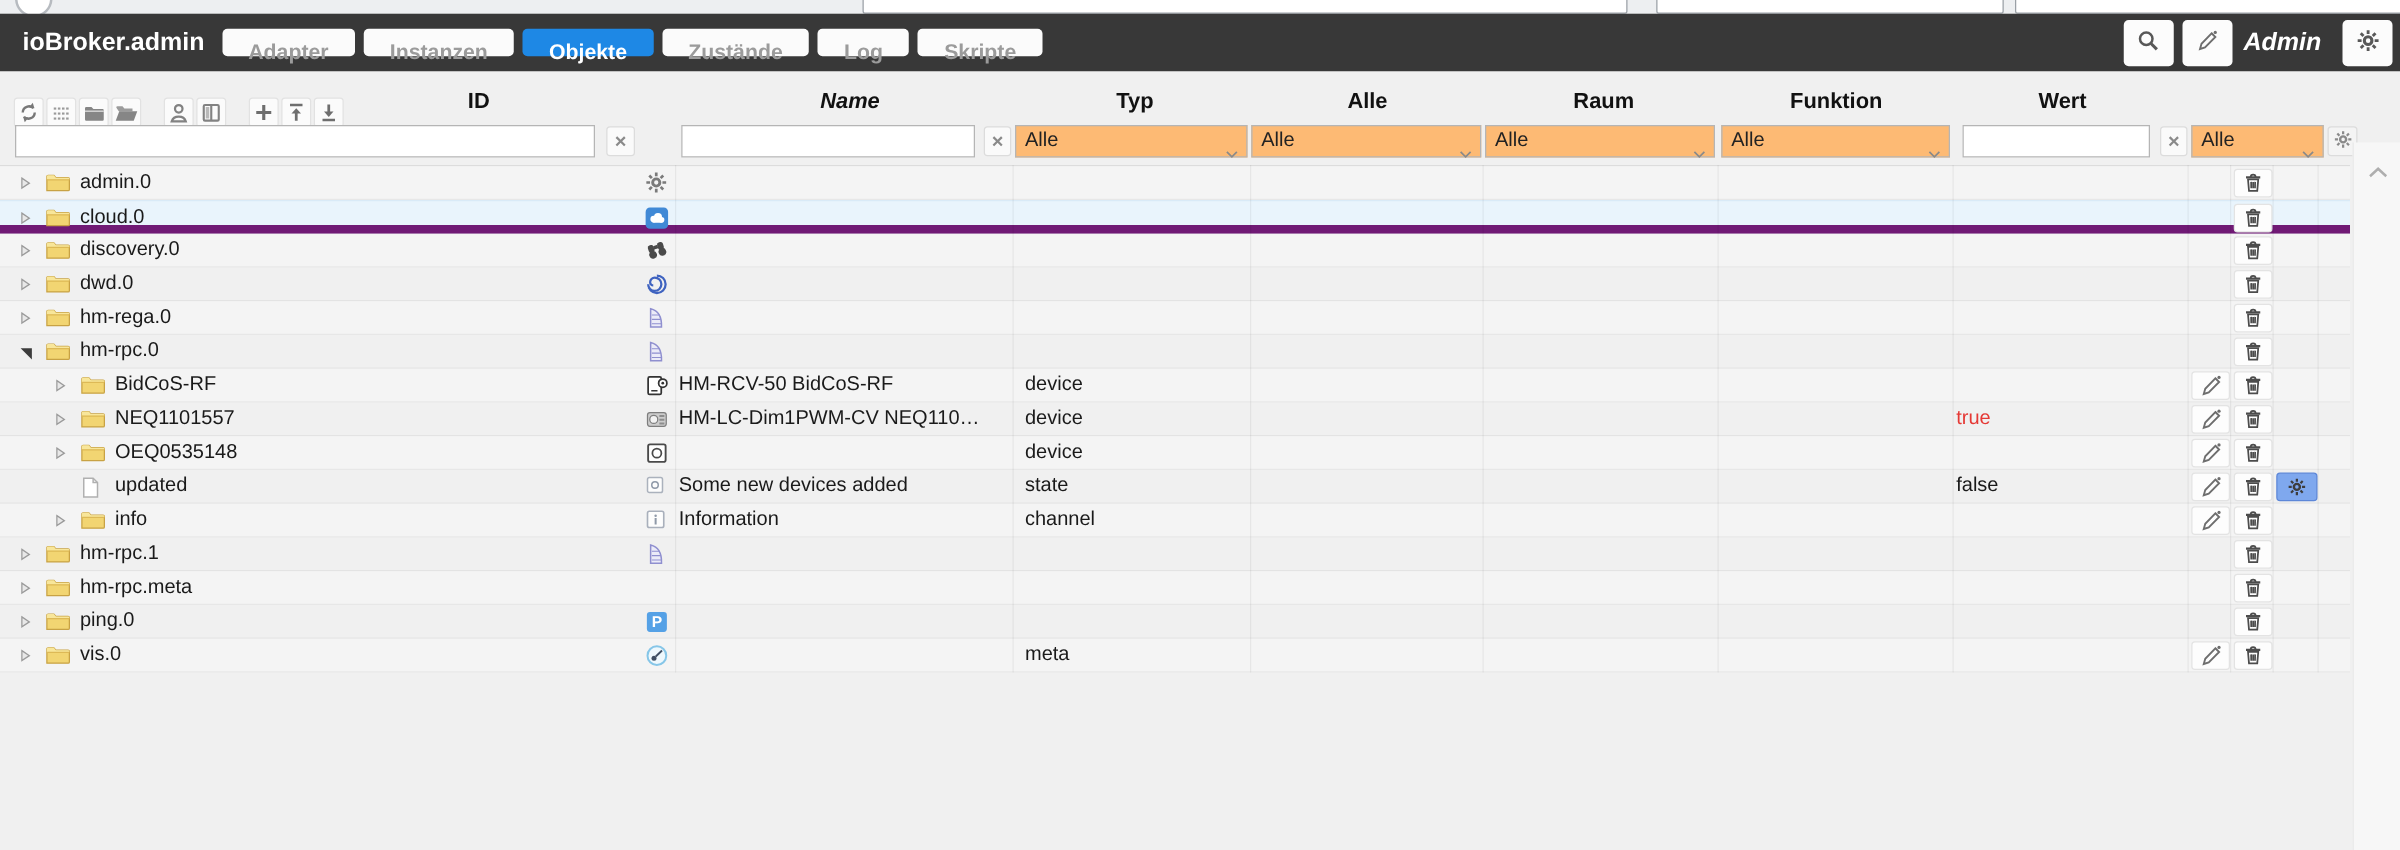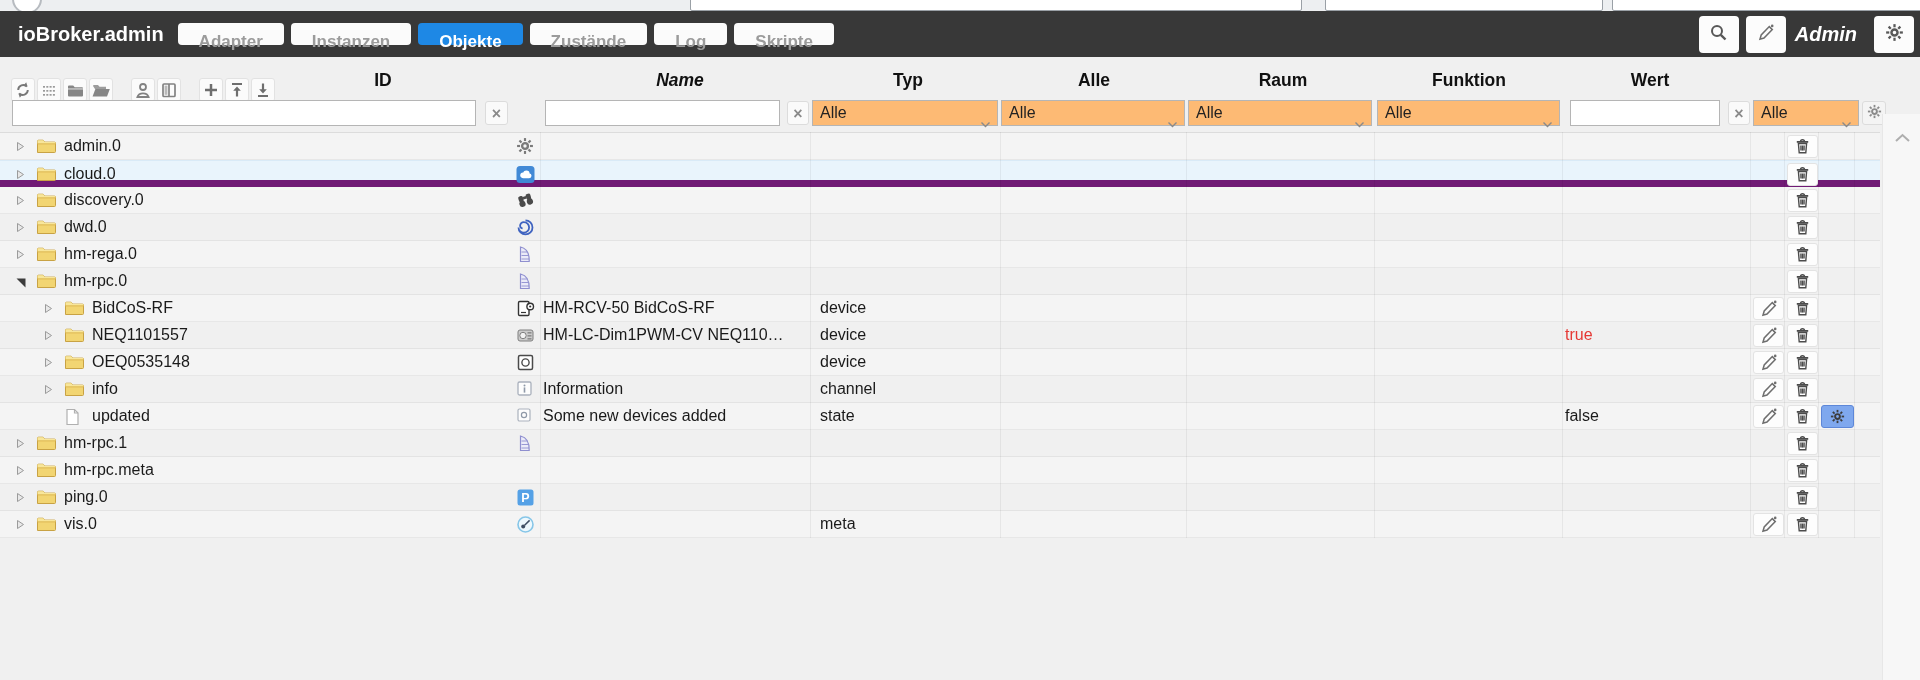--- a/index.html
+++ b/index.html
@@ -602,66 +602,20 @@
                 <line x1="9.5" y1="8.5" x2="9.5" y2="13.6"></line>
                 <line x1="11.1" y1="8.5" x2="11" y2="13.6"></line>
                 <line x1="3.8" y1="4.9" x2="15.2" y2="4.9" stroke-width="1.8"></line>
                 <path d="M7.5 4.7a2 2 0 0 1 4 0"></path>
               </g>
             </svg>
           </span>
         </button>
       </div>
       <div class="row">
-        <span class="icon-abs" style="left: 42px; top: 7px;">
-          <svg width="12" height="13" viewBox="0 0 12 13" xmlns="http://www.w3.org/2000/svg">
-            <polygon points="3.5,2.5 9.5,6.5 3.5,10.5" fill="#e8e8e8" stroke="#9b9b9b" stroke-width="1"></polygon>
-          </svg>
-        </span>
-        <span class="icon-abs" style="left: 64px; top: 5px;">
-          <svg width="20" height="16" viewBox="0 0 20 16" xmlns="http://www.w3.org/2000/svg">
-            <path d="M1.5 14.5V3.2a1 1 0 0 1 1-1h4.6l1.6 1.9h9.8a1 1 0 0 1 1 1v8.4a1 1 0 0 1-1 1z" fill="#f2d572" stroke="#c8a244" stroke-width="1"></path>
-            <path d="M1.5 5.6V3.2a1 1 0 0 1 1-1h4.6l1.6 1.9h9.8a1 1 0 0 1 1 1v.5z" fill="#f8e69a"></path>
-            <path d="M1.5 5.9h18" stroke="#ddb956" stroke-width="1" fill="none"></path>
-          </svg>
-        </span>
-        <span class="cell" style="left: 92px;">info</span>
-        <span class="icon-abs" style="left: 516px; top: 4px;">
-          <svg width="17" height="17" viewBox="0 0 17 17" xmlns="http://www.w3.org/2000/svg">
-            <rect x="2" y="2" width="13" height="13" rx="1.5" fill="#fdfdfd" stroke="#a9b0bc" stroke-width="1.3"></rect>
-            <circle cx="8.5" cy="5.6" r="1" fill="#8f99a8"></circle>
-            <rect x="7.7" y="7.4" width="1.6" height="5.2" fill="#8f99a8"></rect>
-          </svg>
-        </span>
-        <span class="cell" style="left: 543px; width: 266px; overflow: hidden;">Information</span>
-        <span class="cell" style="left: 820px;">channel</span>
-        <button class="act-btn" style="left: 1753px;">
-          <span style="display: flex;">
-            <svg width="18" height="18" viewBox="0 0 18 18" xmlns="http://www.w3.org/2000/svg">
-              <path d="M12.3 2.6l3 3L7 14l-4 1.2L4.2 11z" fill="none" stroke="#6e6e6e" stroke-width="1.5"></path>
-              <circle cx="15.2" cy="1.9" r="1.3" fill="#6e6e6e"></circle>
-            </svg>
-          </span>
-        </button>
-        <button class="act-btn" style="left: 1787px;">
-          <span style="display: flex;">
-            <svg width="19" height="19" viewBox="0 0 19 19" xmlns="http://www.w3.org/2000/svg">
-              <g stroke="#4c4c4c" stroke-width="1.4" fill="none">
-                <path d="M5.4 6.5h8.2l-.8 9.2H6.2z"></path>
-                <line x1="7.9" y1="8.5" x2="8" y2="13.6"></line>
-                <line x1="9.5" y1="8.5" x2="9.5" y2="13.6"></line>
-                <line x1="11.1" y1="8.5" x2="11" y2="13.6"></line>
-                <line x1="3.8" y1="4.9" x2="15.2" y2="4.9" stroke-width="1.8"></line>
-                <path d="M7.5 4.7a2 2 0 0 1 4 0"></path>
-              </g>
-            </svg>
-          </span>
-        </button>
-      </div>
-      <div class="row">
         <span class="icon-abs" style="left: 64px; top: 5px;">
           <svg width="16" height="18" viewBox="0 0 16 18" xmlns="http://www.w3.org/2000/svg">
             <path d="M3 1.5h7.5L14 5v11.5H3z" fill="#fff" stroke="#b0b0b0" stroke-width="1.2"></path>
             <path d="M10.5 1.5V5H14" fill="none" stroke="#b0b0b0" stroke-width="1.2"></path>
           </svg>
         </span>
         <span class="cell" style="left: 92px;">updated</span>
         <span class="icon-abs" style="left: 516px; top: 4px;">
           <svg width="16" height="16" viewBox="0 0 16 16" xmlns="http://www.w3.org/2000/svg">
             <rect x="2" y="2" width="12" height="12" rx="1.5" fill="#fdfdfd" stroke="#abb2bd" stroke-width="1.2"></rect>
@@ -698,20 +652,66 @@
             <svg width="15" height="15" viewBox="0 0 20 20" xmlns="http://www.w3.org/2000/svg">
               <circle cx="10" cy="10" r="3.2" fill="none" stroke="#3d3d3d" stroke-width="2.6"></circle>
               <line x1="15.5" y1="10.0" x2="18.8" y2="10.0" stroke="#3d3d3d" stroke-width="2.4"></line>
               <line x1="13.9" y1="13.9" x2="16.2" y2="16.2" stroke="#3d3d3d" stroke-width="2.4"></line>
               <line x1="10.0" y1="15.5" x2="10.0" y2="18.8" stroke="#3d3d3d" stroke-width="2.4"></line>
               <line x1="6.1" y1="13.9" x2="3.8" y2="16.2" stroke="#3d3d3d" stroke-width="2.4"></line>
               <line x1="4.5" y1="10.0" x2="1.2" y2="10.0" stroke="#3d3d3d" stroke-width="2.4"></line>
               <line x1="6.1" y1="6.1" x2="3.8" y2="3.8" stroke="#3d3d3d" stroke-width="2.4"></line>
               <line x1="10.0" y1="4.5" x2="10.0" y2="1.2" stroke="#3d3d3d" stroke-width="2.4"></line>
               <line x1="13.9" y1="6.1" x2="16.2" y2="3.8" stroke="#3d3d3d" stroke-width="2.4"></line>
+            </svg>
+          </span>
+        </button>
+      </div>
+      <div class="row">
+        <span class="icon-abs" style="left: 42px; top: 7px;">
+          <svg width="12" height="13" viewBox="0 0 12 13" xmlns="http://www.w3.org/2000/svg">
+            <polygon points="3.5,2.5 9.5,6.5 3.5,10.5" fill="#e8e8e8" stroke="#9b9b9b" stroke-width="1"></polygon>
+          </svg>
+        </span>
+        <span class="icon-abs" style="left: 64px; top: 5px;">
+          <svg width="20" height="16" viewBox="0 0 20 16" xmlns="http://www.w3.org/2000/svg">
+            <path d="M1.5 14.5V3.2a1 1 0 0 1 1-1h4.6l1.6 1.9h9.8a1 1 0 0 1 1 1v8.4a1 1 0 0 1-1 1z" fill="#f2d572" stroke="#c8a244" stroke-width="1"></path>
+            <path d="M1.5 5.6V3.2a1 1 0 0 1 1-1h4.6l1.6 1.9h9.8a1 1 0 0 1 1 1v.5z" fill="#f8e69a"></path>
+            <path d="M1.5 5.9h18" stroke="#ddb956" stroke-width="1" fill="none"></path>
+          </svg>
+        </span>
+        <span class="cell" style="left: 92px;">info</span>
+        <span class="icon-abs" style="left: 516px; top: 4px;">
+          <svg width="17" height="17" viewBox="0 0 17 17" xmlns="http://www.w3.org/2000/svg">
+            <rect x="2" y="2" width="13" height="13" rx="1.5" fill="#fdfdfd" stroke="#a9b0bc" stroke-width="1.3"></rect>
+            <circle cx="8.5" cy="5.6" r="1" fill="#8f99a8"></circle>
+            <rect x="7.7" y="7.4" width="1.6" height="5.2" fill="#8f99a8"></rect>
+          </svg>
+        </span>
+        <span class="cell" style="left: 543px; width: 266px; overflow: hidden;">Information</span>
+        <span class="cell" style="left: 820px;">channel</span>
+        <button class="act-btn" style="left: 1753px;">
+          <span style="display: flex;">
+            <svg width="18" height="18" viewBox="0 0 18 18" xmlns="http://www.w3.org/2000/svg">
+              <path d="M12.3 2.6l3 3L7 14l-4 1.2L4.2 11z" fill="none" stroke="#6e6e6e" stroke-width="1.5"></path>
+              <circle cx="15.2" cy="1.9" r="1.3" fill="#6e6e6e"></circle>
+            </svg>
+          </span>
+        </button>
+        <button class="act-btn" style="left: 1787px;">
+          <span style="display: flex;">
+            <svg width="19" height="19" viewBox="0 0 19 19" xmlns="http://www.w3.org/2000/svg">
+              <g stroke="#4c4c4c" stroke-width="1.4" fill="none">
+                <path d="M5.4 6.5h8.2l-.8 9.2H6.2z"></path>
+                <line x1="7.9" y1="8.5" x2="8" y2="13.6"></line>
+                <line x1="9.5" y1="8.5" x2="9.5" y2="13.6"></line>
+                <line x1="11.1" y1="8.5" x2="11" y2="13.6"></line>
+                <line x1="3.8" y1="4.9" x2="15.2" y2="4.9" stroke-width="1.8"></line>
+                <path d="M7.5 4.7a2 2 0 0 1 4 0"></path>
+              </g>
             </svg>
           </span>
         </button>
       </div>
       <div class="row">
         <span class="icon-abs" style="left: 14px; top: 7px;">
           <svg width="12" height="13" viewBox="0 0 12 13" xmlns="http://www.w3.org/2000/svg">
             <polygon points="3.5,2.5 9.5,6.5 3.5,10.5" fill="#e8e8e8" stroke="#9b9b9b" stroke-width="1"></polygon>
           </svg>
         </span>

